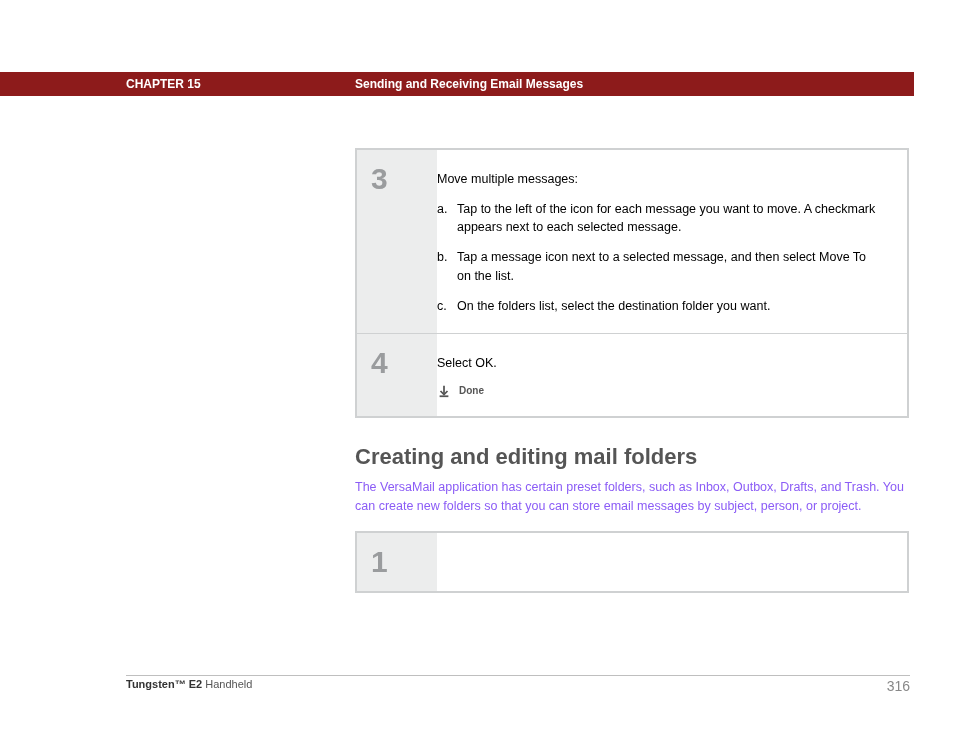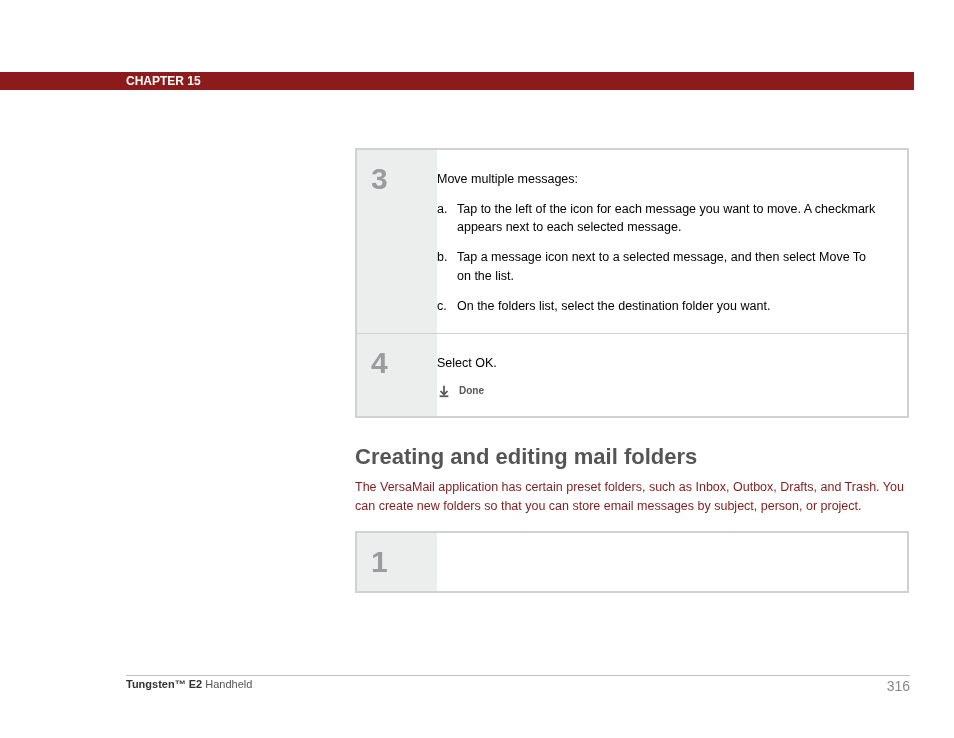--- a/index.html
+++ b/index.html
@@ -9,21 +9,21 @@
     width: 954px;
     height: 738px;
     position: relative;
     color: #000;
   }
   .header-bar {
     position: absolute;
     top: 72px;
     left: 0;
     right: 0;
-    height: 18px;
+    height: 24px;
     background: #8d1b1b;
     display: flex;
     align-items: center;
     color: #fff;
     font-size: 12px;
     font-weight: bold;
     text-align: center;
   }
   .header-right-edge {
     position: absolute;
@@ -96,21 +96,21 @@
   .section-heading {
     font-size: 22px;
     font-weight: bold;
     color: #555;
     margin-top: 26px;
     margin-bottom: 8px;
   }
   .section-para {
     font-size: 12.5px;
     line-height: 1.45;
-    color: #7f1d1d;
+    color: #8b5cf6;
     margin-bottom: 16px;
   }
   .footer {
     position: absolute;
     left: 126px;
     right: 44px;
     bottom: 44px;
     border-top: 1px solid #bfbfbf;
     padding-top: 2px;
     display: flex;
@@ -119,20 +119,21 @@
     color: #555;
   }
   .footer-left .bold { font-weight: bold; color: #333; }
   .page-num { color: #888; font-size: 14px; }
 </style>
 </head>
 <body>
 
 <div class="header-bar">
   <span class="chapter-label">CHAPTER 15</span>
+  <span class="chapter-title">Sending and Receiving Email Messages</span>
 </div>
 <div class="header-right-edge"></div>
 
 <div class="content-area">
 
   <div class="step-box">
     <div class="step-row">
       <div class="step-num-cell">3</div>
       <div class="step-body">
         <p>Move multiple messages:</p>

